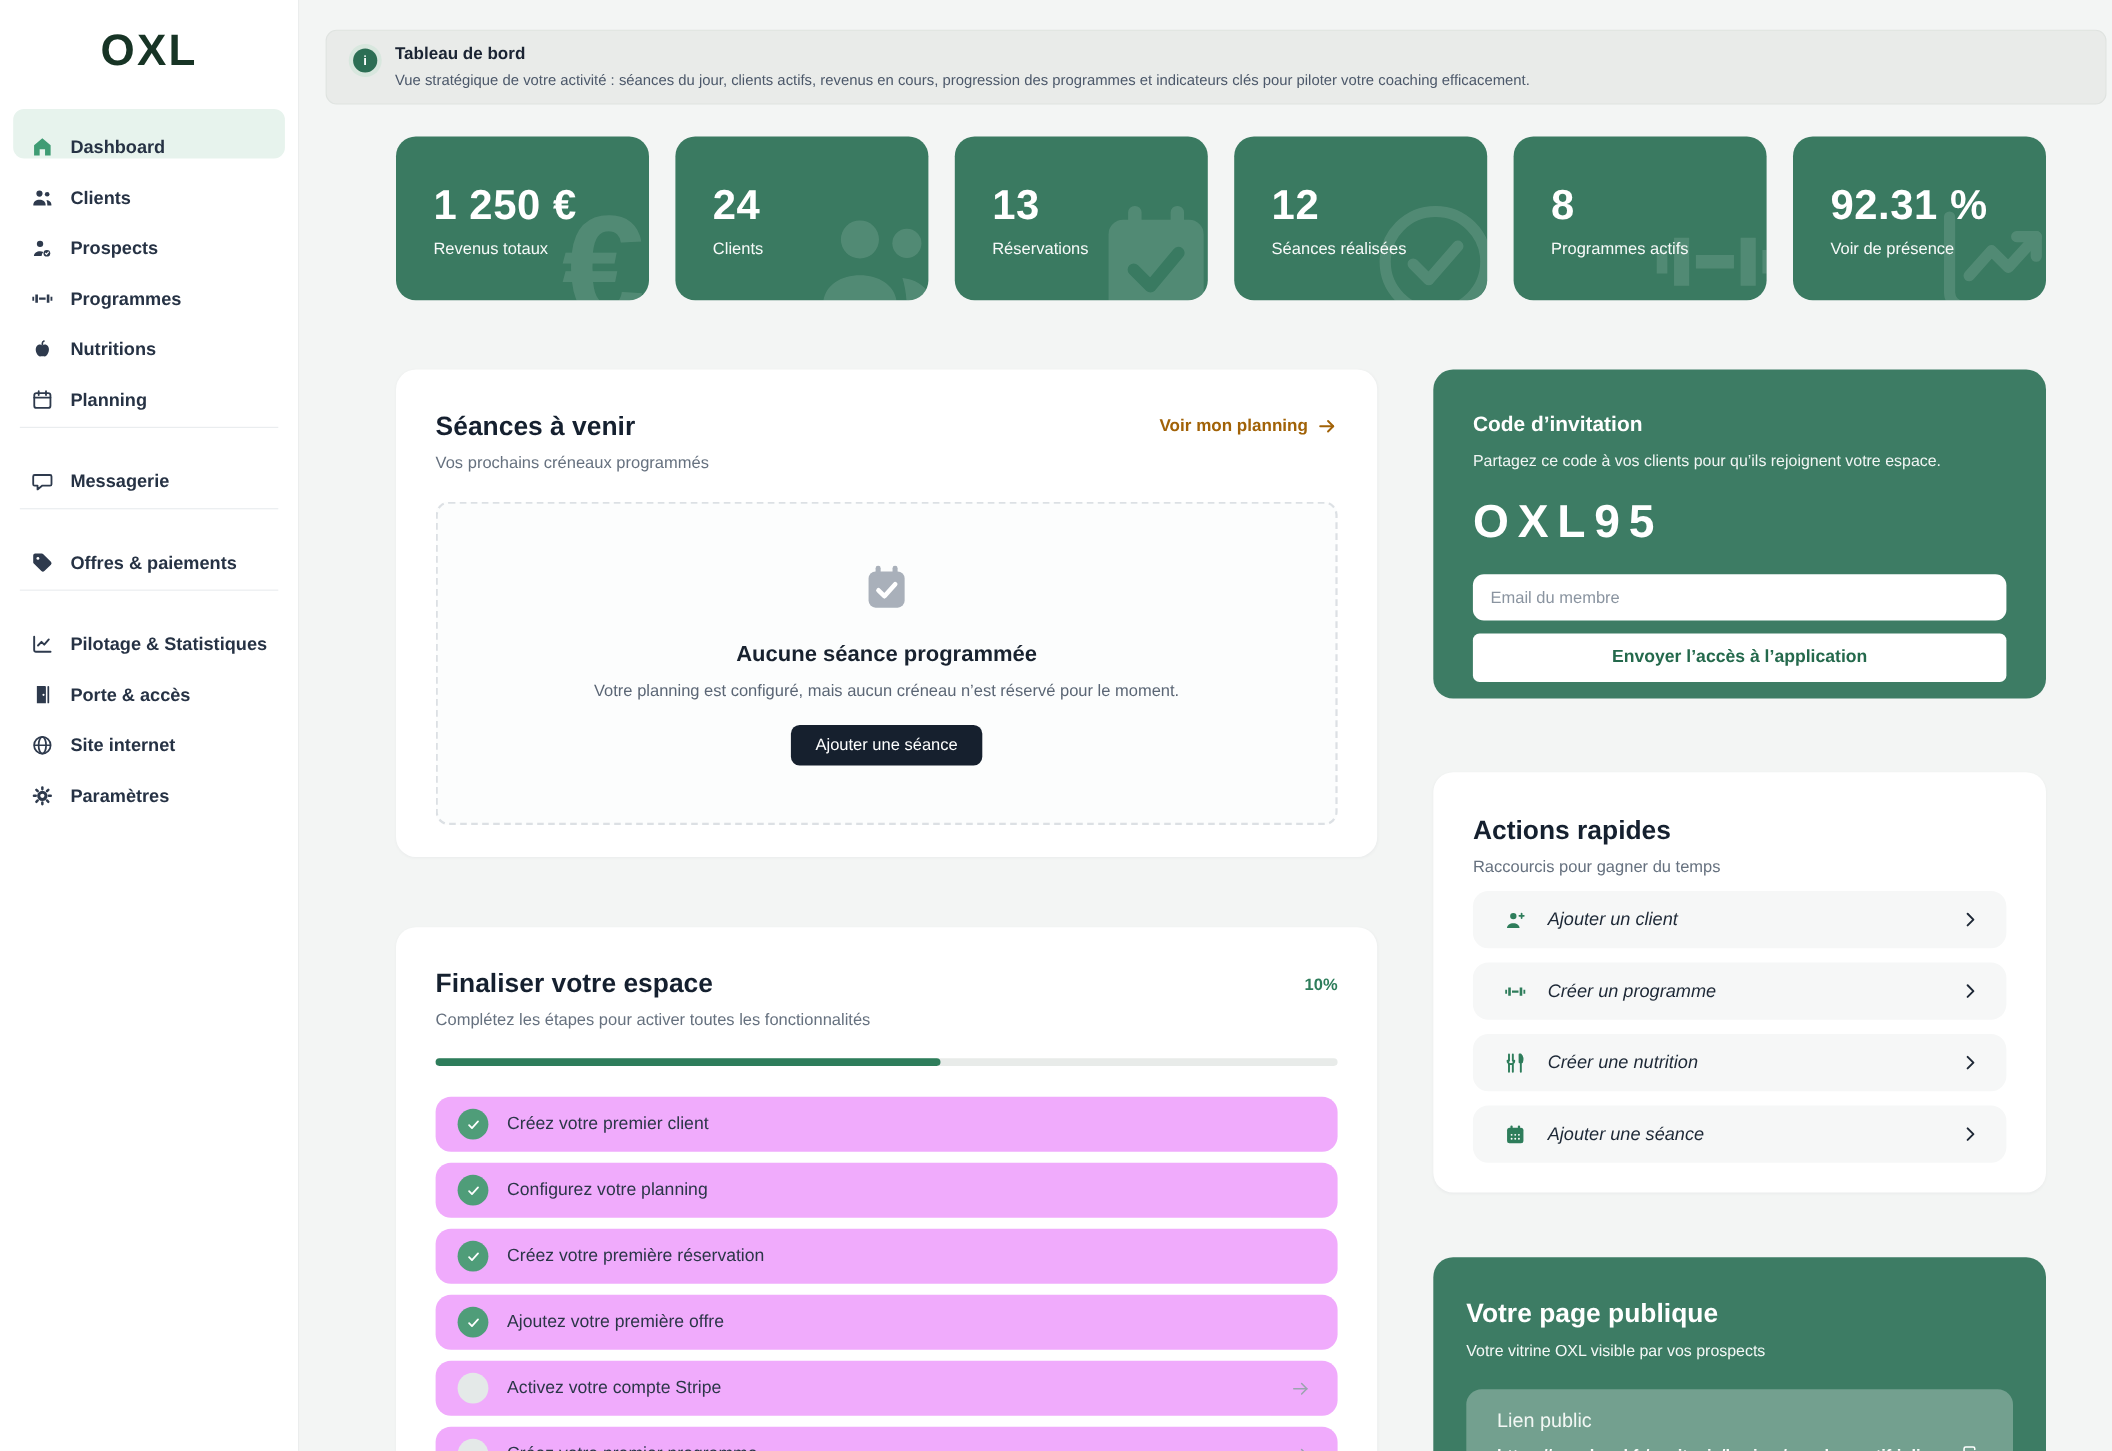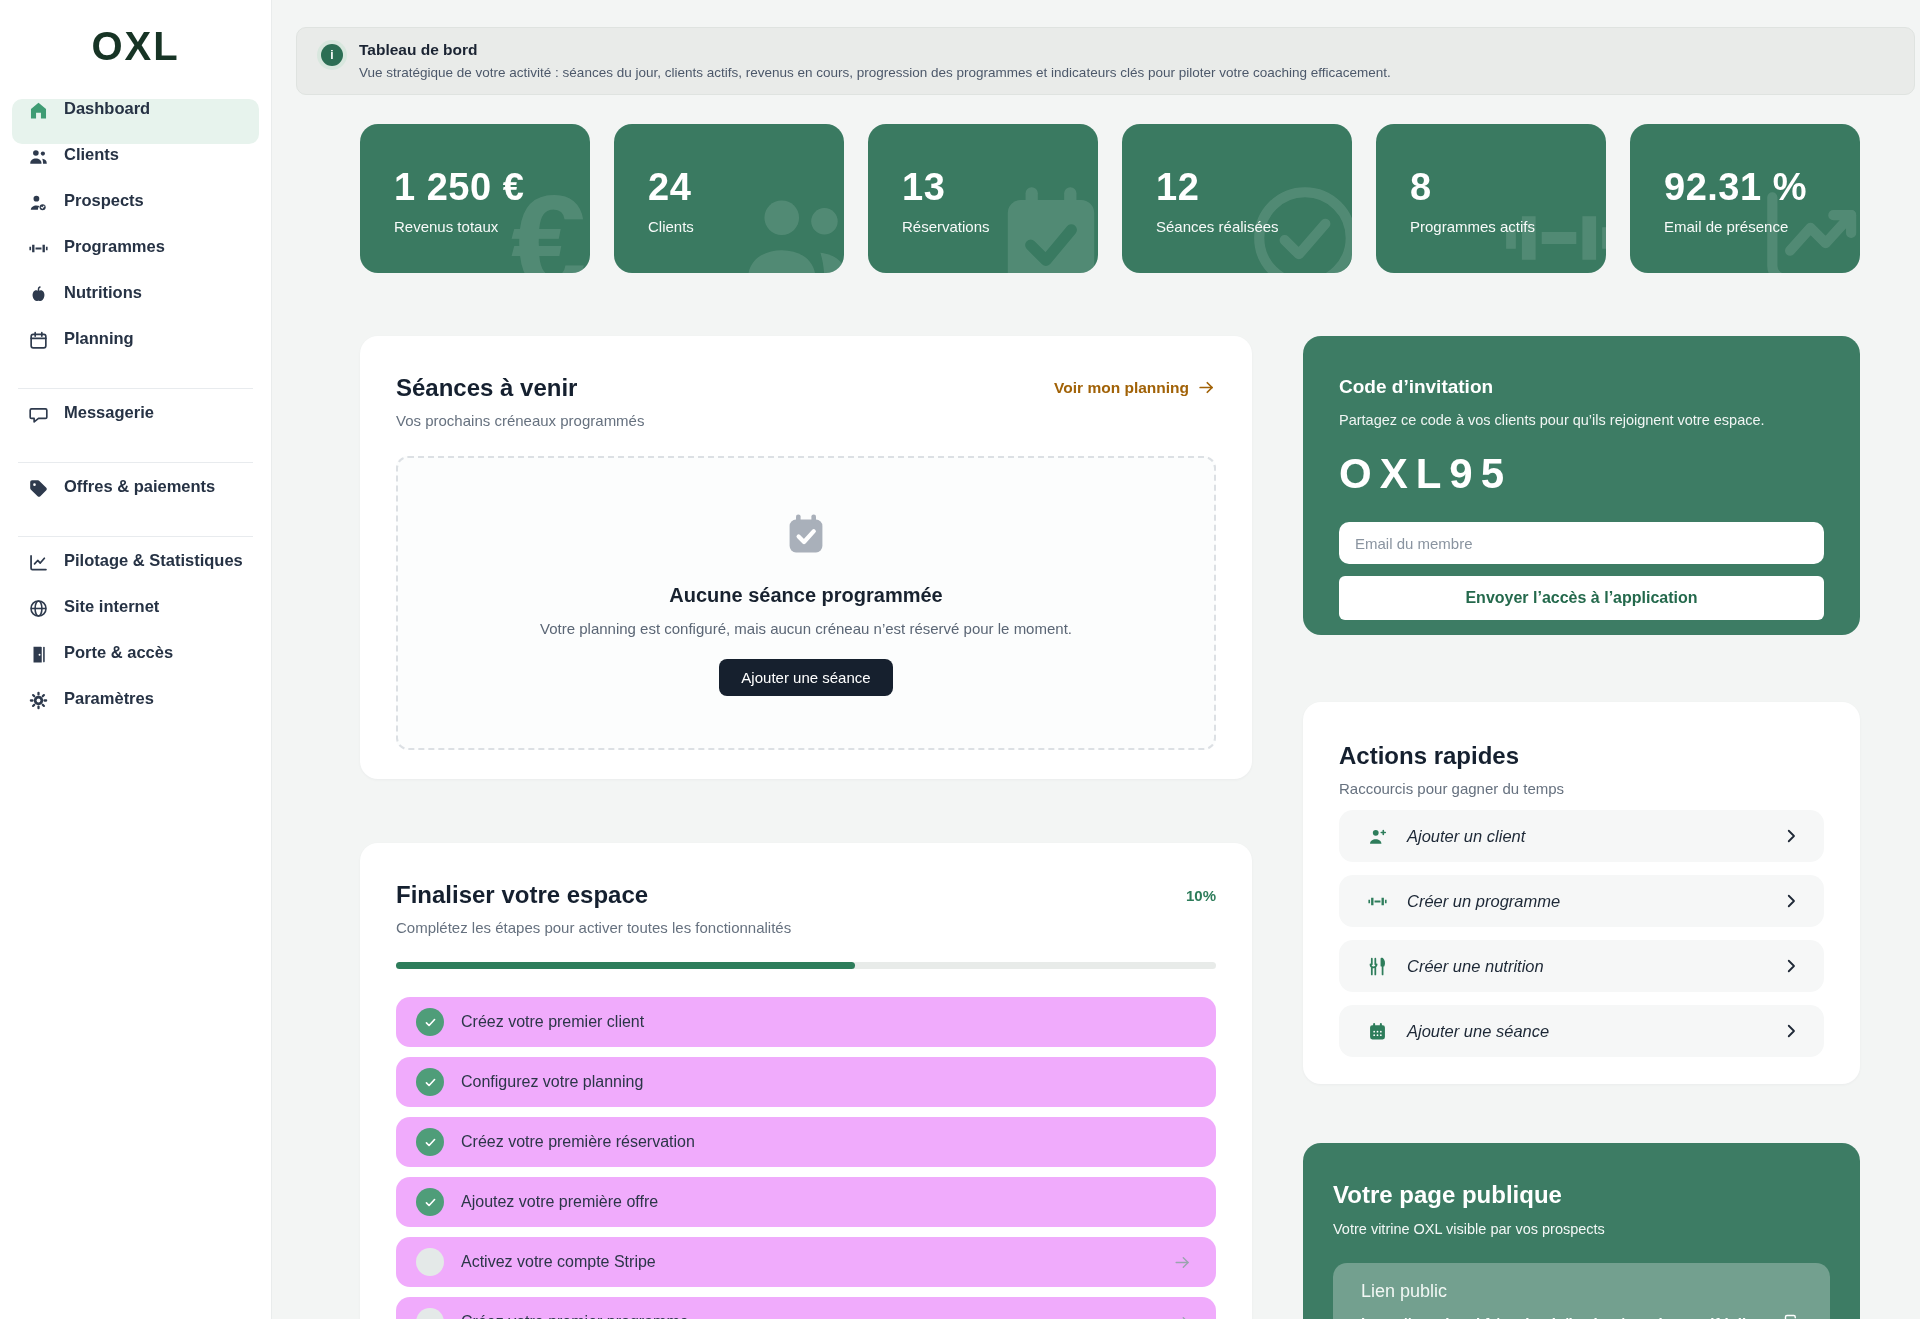--- a/index.html
+++ b/index.html
@@ -9,21 +9,21 @@
   
   .app { display:flex; width:1920px; height:1319px; }
   .sidebar { width:272px; min-width:272px; height:100%; background:#ffffff;
     border-right:1px solid #e9ecec; padding-top:24px; }
   .main { flex:1; height:100%; overflow:hidden; }
 
   
   .logo { text-align:center; font-size:40px; font-weight:800; letter-spacing:2px;
     color:#173425; margin-bottom:30px; }
   .nav { padding:0 12px; }
-  .nav-item { display:flex; align-items:flex-start; gap:15px; height:45px;
+  .nav-item { display:flex; align-items:flex-end; gap:15px; height:45px;
     padding:0 15px; border-radius:10px; font-size:16.5px; font-weight:600;
     color:#263244; cursor:pointer; margin-bottom:1px; }
   .nav-item .nic { width:22px; height:22px; display:flex; align-items:center; justify-content:center; }
   .nav-item svg { width:21px; height:21px; }
   .nav-item.active { background:#e7f3ed; }
   .nav-item.active svg { color:#3f9c74; }
   .nav-item svg { color:#2e3a4d; }
   .nav-divider { height:1px; background:#e8ebee; margin:14px 6px; }
 
   
@@ -226,38 +226,38 @@
           <svg viewBox="0 0 24 24" fill="none" stroke="currentColor" stroke-width="2" stroke-linecap="round" stroke-linejoin="round">
               <path d="M3.5 4.5v14a1.5 1.5 0 0 0 1.5 1.5h15.5"></path>
               <path d="M7.5 13.5l3.6-3.8 2.9 2.9 4.7-5.4"></path>
             </svg>
         </span>
         <span>Pilotage &amp; Statistiques</span>
       </div>
 
       <div class="nav-item">
         <span class="nic">
+          <svg viewBox="0 0 24 24" fill="currentColor">
+              <path d="M6.3 3h8.4a1 1 0 0 1 1 1v17H6.3Z"></path>
+              <rect x="17.3" y="3" width="1.8" height="18" rx="0.9"></rect>
+              <circle cx="13.2" cy="12.2" r="1.1" fill="#fff"></circle>
+            </svg>
+        </span>
+        <span>Porte &amp; accès</span>
+      </div>
+
+      <div class="nav-item">
+        <span class="nic">
           <svg viewBox="0 0 24 24" fill="none" stroke="currentColor" stroke-width="1.8">
               <circle cx="12" cy="12" r="8.6"></circle>
               <ellipse cx="12" cy="12" rx="3.9" ry="8.6"></ellipse>
               <path d="M3.4 12h17.2"></path>
             </svg>
         </span>
         <span>Site internet</span>
-      </div>
-
-      <div class="nav-item">
-        <span class="nic">
-          <svg viewBox="0 0 24 24" fill="currentColor">
-              <path d="M6.3 3h8.4a1 1 0 0 1 1 1v17H6.3Z"></path>
-              <rect x="17.3" y="3" width="1.8" height="18" rx="0.9"></rect>
-              <circle cx="13.2" cy="12.2" r="1.1" fill="#fff"></circle>
-            </svg>
-        </span>
-        <span>Porte &amp; accès</span>
       </div>
 
       <div class="nav-item">
         <span class="nic">
           <svg viewBox="0 0 24 24" fill="currentColor">
               <g>
                 <rect x="10.7" y="2" width="2.6" height="4.4" rx="1.2"></rect>
                 <rect x="10.7" y="17.6" width="2.6" height="4.4" rx="1.2"></rect>
                 <rect x="10.7" y="2" width="2.6" height="4.4" rx="1.2" transform="rotate(90 12 12)"></rect>
                 <rect x="10.7" y="17.6" width="2.6" height="4.4" rx="1.2" transform="rotate(90 12 12)"></rect>
@@ -338,21 +338,21 @@
           <div class="stat-label">Programmes actifs</div>
           <div class="stat-bg">
             <svg viewBox="0 0 24 24" fill="currentColor">
                 <path d="M1.6 9.9h1.9v4.2H1.6Zm18.9 0h1.9v4.2h-1.9ZM4.7 7.7h2.7v8.6H4.7Zm11.9 0h2.7v8.6h-2.7ZM8.6 10.8h6.8v2.4H8.6Z"></path>
               </svg>
           </div>
         </div>
 
         <div class="stat-card">
           <div class="stat-value">92.31 %</div>
-          <div class="stat-label">Email de présence</div>
+          <div class="stat-label">Voir de présence</div>
           <div class="stat-bg">
             <svg viewBox="0 0 24 24" fill="none" stroke="currentColor" stroke-width="2" stroke-linecap="round" stroke-linejoin="round">
                 <path d="M4 4v13.5A2.5 2.5 0 0 0 6.5 20H20"></path>
                 <path d="M7.5 14.5l4-4.5 3 3 5-5.5"></path>
                 <path d="M16 7.5h3.5V11"></path>
               </svg>
           </div>
         </div>
 
       </div>

